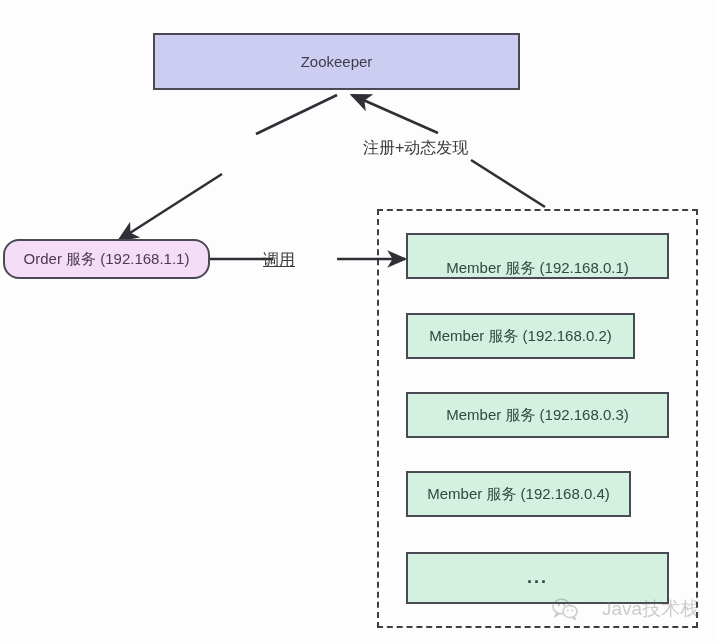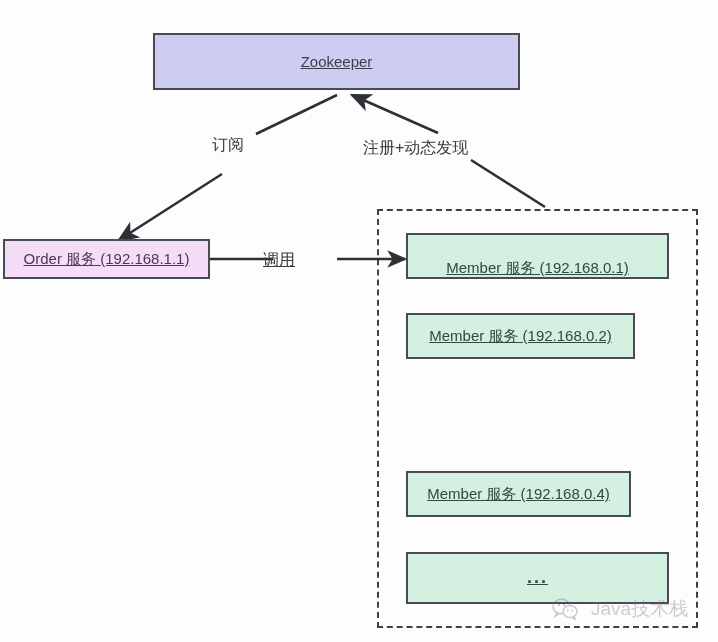--- a/index.html
+++ b/index.html
@@ -27,31 +27,31 @@
   }
   .node {
     position: absolute;
     box-sizing: border-box;
     display: flex;
     align-items: center;
     justify-content: center;
     border: 2px solid #4a4a55;
     text-align: center;
     line-height: 1.2;
-    text-decoration: underline;
   }
   .node-zk {
     background: #cdcdf2;
     color: #3d3d4e;
     font-size: 15px;
   }
   .node-order {
     background: #f6ddf7;
     color: #4a3a52;
     font-size: 15px;
+    border-radius: 16px;
   }
   .node-member {
     background: #d3f0e1;
     color: #2f4a40;
     font-size: 15px;
   }
   .node-ellipsis {
     background: #d3f0e1;
     color: #2f4a40;
     font-size: 18px;
@@ -72,21 +72,21 @@
     line-height: 1.45;
     text-align: center;
   }
   .edge-label.centered {
     text-align: center;
   }
   .watermark {
     position: absolute;
     display: flex;
     align-items: center;
-    gap: 13px;
+    gap: 24px;
     opacity: 0.34;
     color: #6d6d6d;
     font-size: 19px;
     white-space: nowrap;
   }
   .wm-logo {
     width: 26px;
     height: 22px;
     position: relative;
     flex: 0 0 auto;
@@ -131,31 +131,33 @@
   </div>
 
   <div class="node node-member" style="left:406px; top:233px; width:263px; height:46px;align-items:flex-end;">
     <span>Member 服务 (192.168.0.1)</span>
   </div>
 
   <div class="node node-member" style="left:406px; top:313px; width:229px; height:46px;">
     <span>Member 服务 (192.168.0.2)</span>
   </div>
 
+  <div class="node node-member" style="left:406px; top:392px; width:263px; height:46px;">
+    <span>Member 服务 (192.168.0.3)</span>
+  </div>
 
   <div class="node node-member" style="left:406px; top:471px; width:225px; height:46px;">
     <span>Member 服务 (192.168.0.4)</span>
   </div>
 
   <div class="node node-ellipsis" style="left:406px; top:552px; width:263px; height:52px;">
     <span>...</span>
   </div>
 
   <div class="edge-label centered" style="left:113px; top:133px; width:230px;">
-    <div>订阅</div>
   </div>
 
   <div class="edge-label" style="left:363px; top:136px;">注册+动态发现</div>
 
   <div class="edge-label" style="left:263px; top:248px;text-decoration:underline;">调用</div>
 
   <div class="watermark" style="left:552px; top:596px;">
     <span class="wm-logo">
       <svg width="26" height="22" viewBox="0 0 26 22">
         <ellipse cx="9.5" cy="8.5" rx="8.5" ry="7.2" fill="none" stroke="#6d6d6d" stroke-width="1.6"></ellipse>

